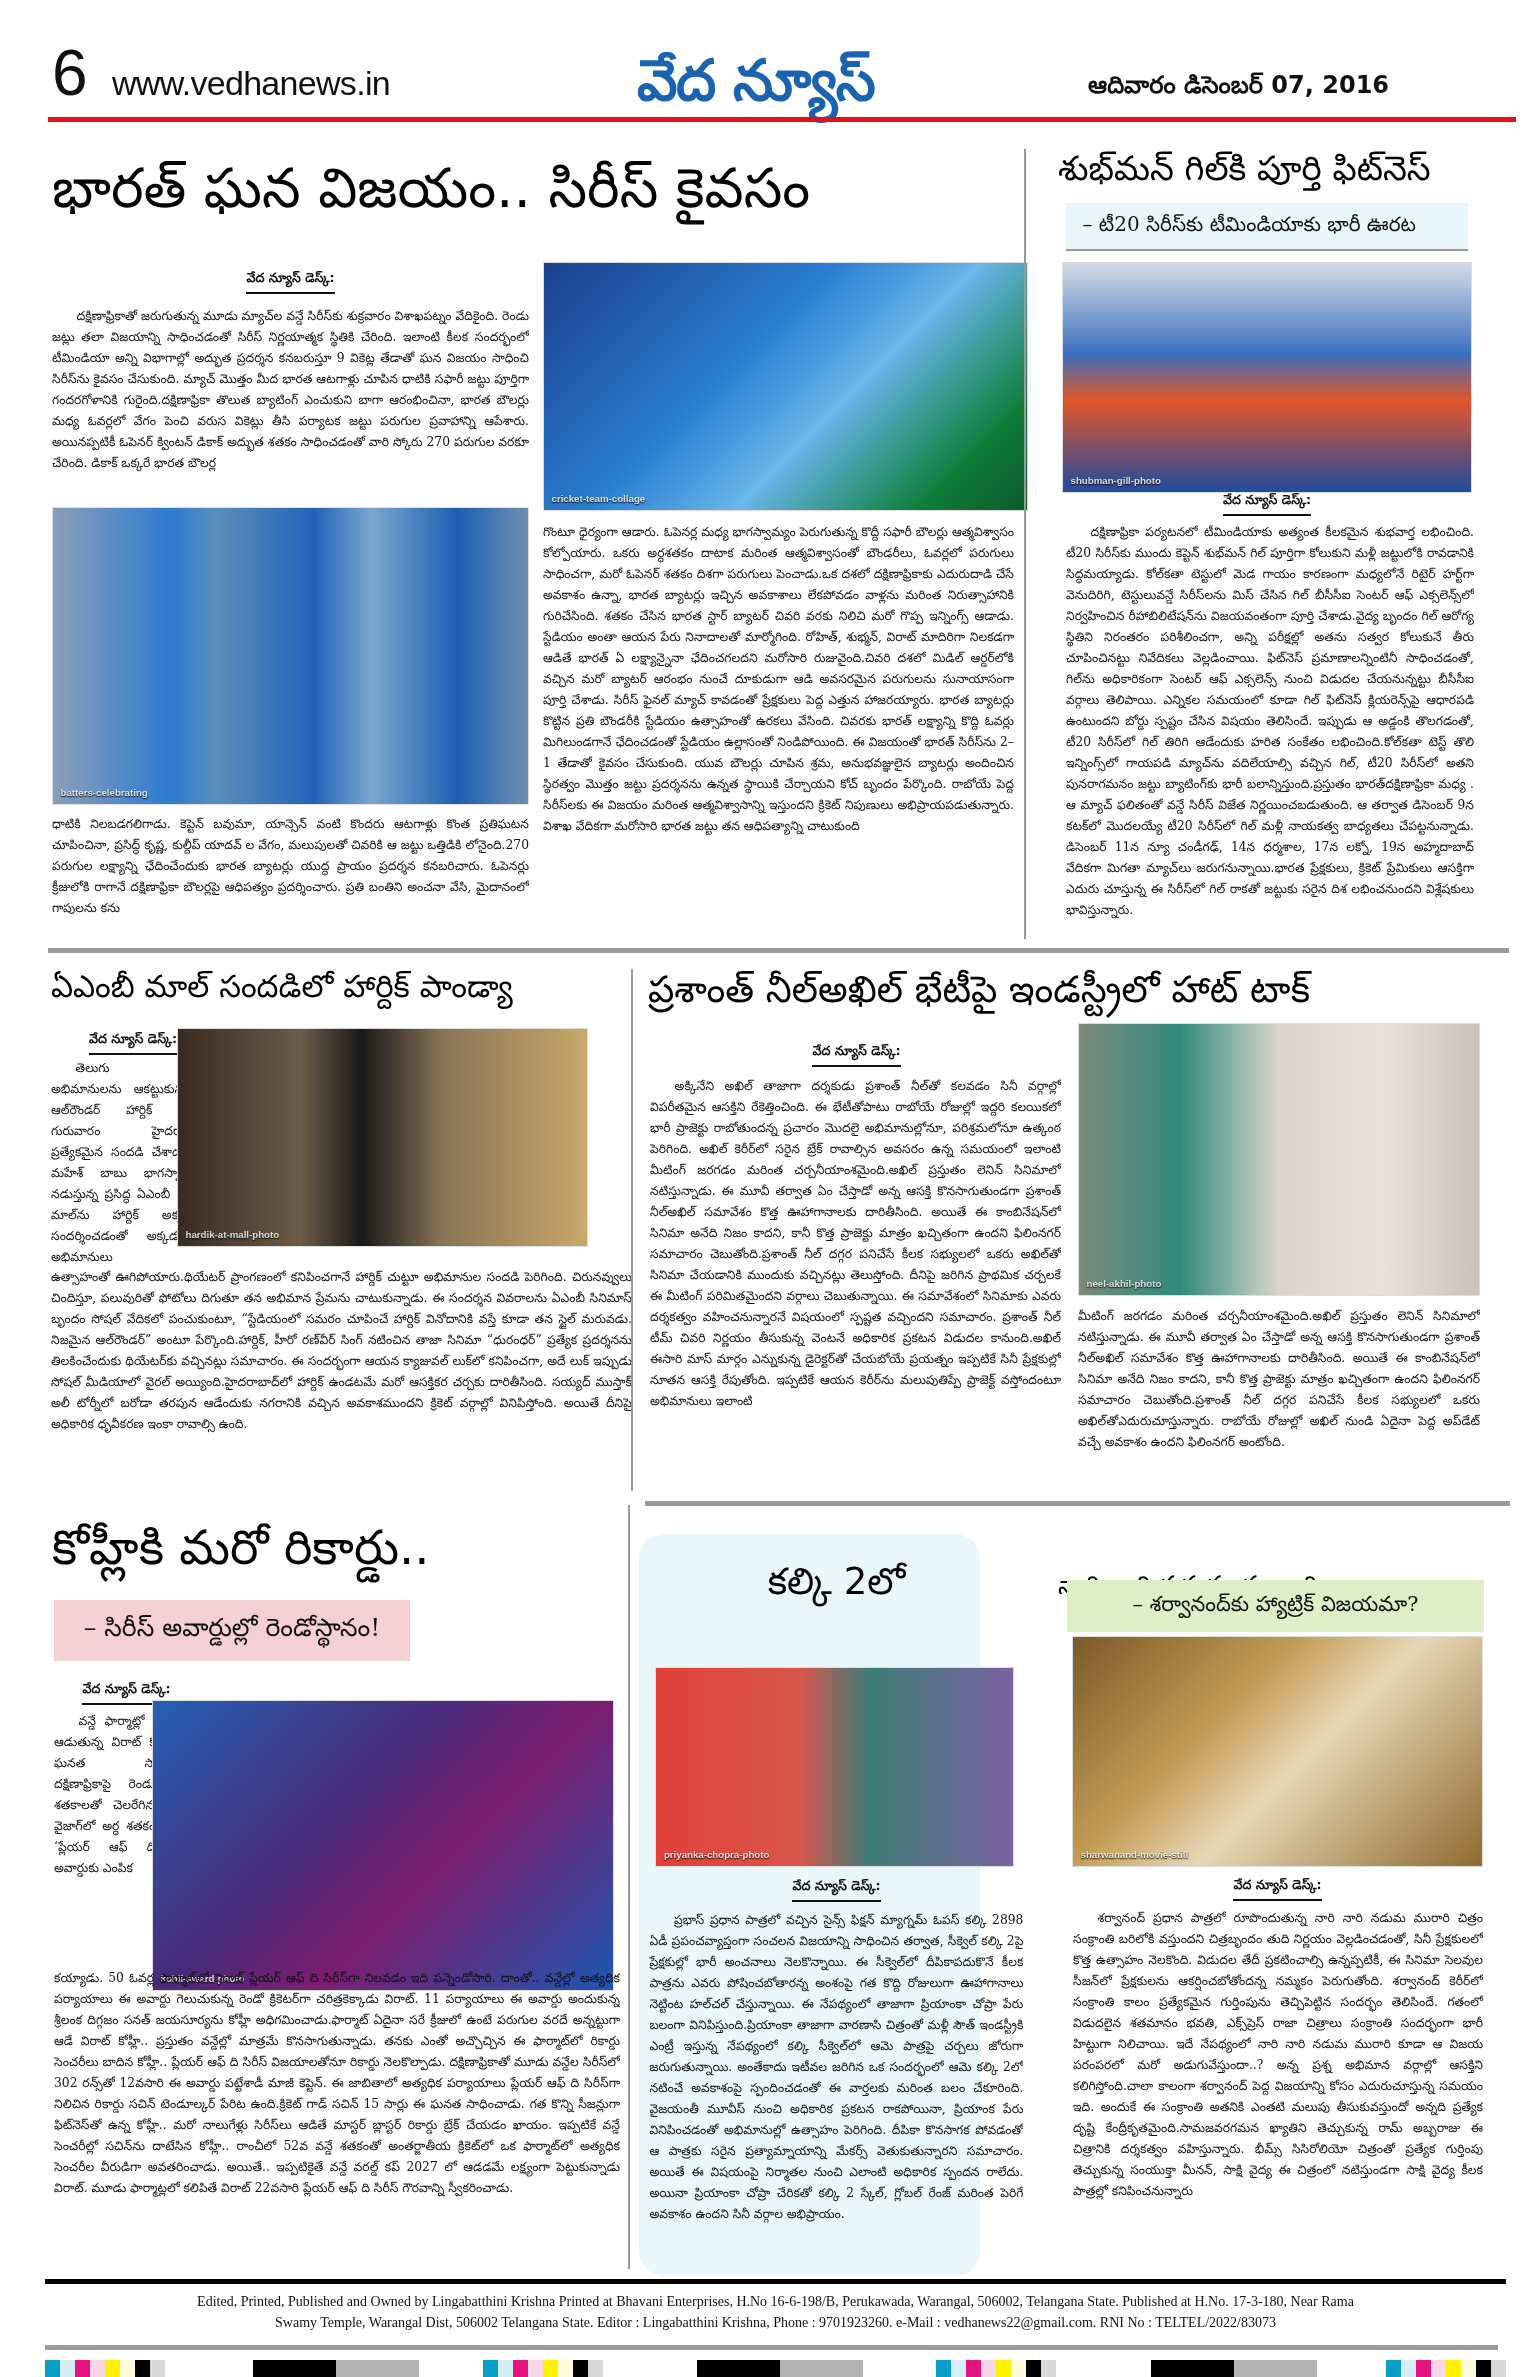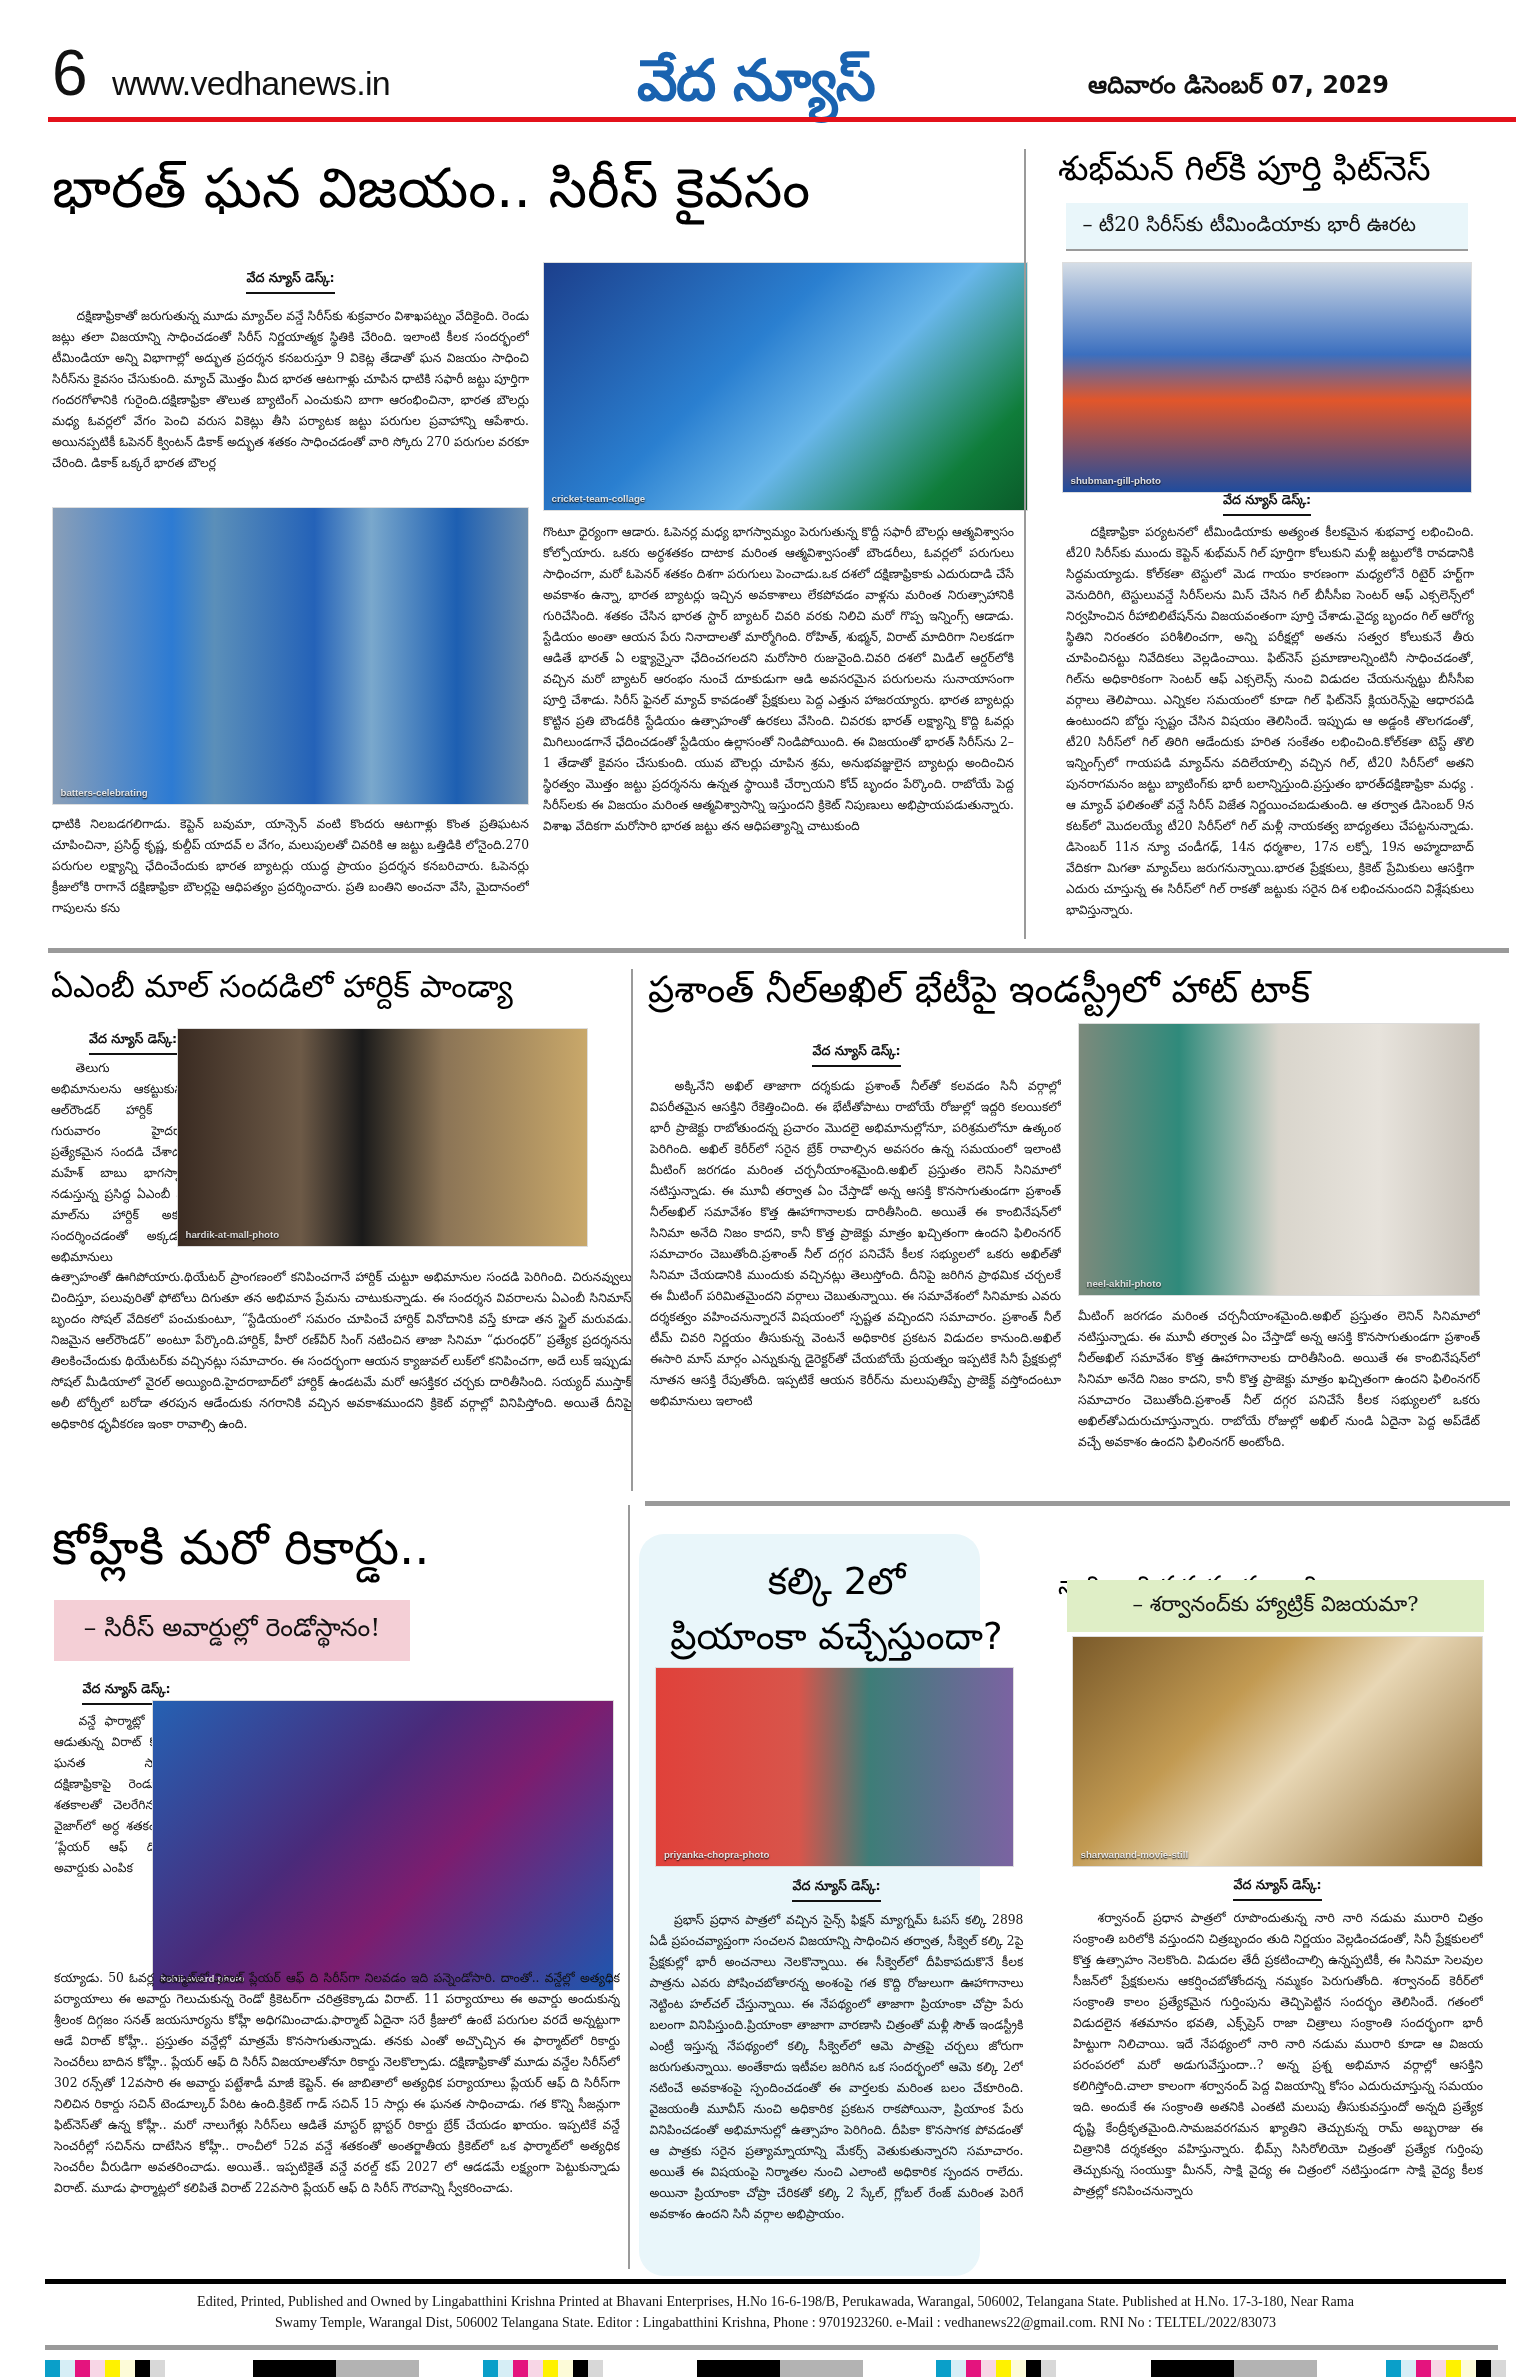--- a/index.html
+++ b/index.html
@@ -50,21 +50,21 @@
 
   .colorbar { position: absolute; top: 2360px; height: 18px; display: flex; }
   .colorbar div { height: 18px; }
 </style>
 </head>
 <body>
 
 <div class="abs page-num">6</div>
 <div class="abs site-url">www.vedhanews.in</div>
 <div class="abs logo">వేద న్యూస్</div>
-<div class="abs date">ఆదివారం డిసెంబర్ 07, 2029</div>
+<div class="abs date">ఆదివారం డిసెంబర్ 07, 2016</div>
 <div class="abs top-rule"></div>
 
 <section>
   <div class="abs headline" style="left:52px; top:157px; width:961px; font-size:55px;">భారత్ ఘన విజయం.. సిరీస్ కైవసం</div>
 
   <div class="abs byline" style="left:52px; top:270px; width:477px;"><span>వేద న్యూస్ డెస్క్:</span></div>
 
   <p class="abs body-text" style="left:52px; top:306px; width:477px; height:194px; overflow:hidden;">దక్షిణాఫ్రికాతో జరుగుతున్న మూడు మ్యాచ్‌ల వన్డే సిరీస్‌కు శుక్రవారం విశాఖపట్నం వేదికైంది. రెండు జట్లు తలా విజయాన్ని సాధించడంతో సిరీస్ నిర్ణయాత్మక స్థితికి చేరింది. ఇలాంటి కీలక సందర్భంలో టీమిండియా అన్ని విభాగాల్లో అద్భుత ప్రదర్శన కనబరుస్తూ 9 వికెట్ల తేడాతో ఘన విజయం సాధించి సిరీస్‌ను కైవసం చేసుకుంది. మ్యాచ్ మొత్తం మీద భారత ఆటగాళ్లు చూపిన ధాటికి సఫారీ జట్టు పూర్తిగా గందరగోళానికి గురైంది.దక్షిణాఫ్రికా తొలుత బ్యాటింగ్ ఎంచుకుని బాగా ఆరంభించినా, భారత బౌలర్లు మధ్య ఓవర్లలో వేగం పెంచి వరుస వికెట్లు తీసి పర్యాటక జట్టు పరుగుల ప్రవాహాన్ని ఆపేశారు. అయినప్పటికీ ఓపెనర్ క్వింటన్ డికాక్ అద్భుత శతకం సాధించడంతో వారి స్కోరు 270 పరుగుల వరకూ చేరింది. డికాక్ ఒక్కరే భారత బౌలర్ల</p>
 
   <div class="abs photo ph-cricket" style="left:543px; top:262px; width:485px; height:249px;">
@@ -126,21 +126,20 @@
   <div class="abs photo ph-kohli" style="left:152px; top:1675px; width:462px; height:291px;margin-top:25px;">
     <span class="photo-label">kohli-award-photo</span>
   </div>
   <p class="abs body-text noindent" style="left:54px; top:1968px; width:566px; height:306px; overflow:hidden;">కయ్యాడు. 50 ఓవర్ల ఫార్మాట్‌లో విరాట్ ప్లేయర్ ఆఫ్ ది సిరీస్‌గా నిలవడం ఇది పన్నెండోసారి. దాంతో.. వన్డేల్లో అత్యధిక పర్యాయాలు ఈ అవార్డు గెలుచుకున్న రెండో క్రికెటర్‌గా చరిత్రకెక్కాడు విరాట్. 11 పర్యాయాలు ఈ అవార్డు అందుకున్న శ్రీలంక దిగ్గజం సనత్ జయసూర్యను కోహ్లీ అధిగమించాడు.ఫార్మాట్ ఏదైనా సరే క్రీజులో ఉంటే పరుగుల వరదే అన్నట్టుగా ఆడే విరాట్ కోహ్లీ.. ప్రస్తుతం వన్డేల్లో మాత్రమే కొనసాగుతున్నాడు. తనకు ఎంతో అచ్చొచ్చిన ఈ ఫార్మాట్‌లో రికార్డు సెంచరీలు బాదిన కోహ్లీ.. ప్లేయర్ ఆఫ్ ది సిరీస్ విజయాలతోనూ రికార్డు నెలకొల్పాడు. దక్షిణాఫ్రికాతో మూడు వన్డేల సిరీస్‌లో 302 రన్స్‌తో 12వసారి ఈ అవార్డు పట్టేశాడీ మాజీ కెప్టెన్. ఈ జాబితాలో అత్యధిక పర్యాయాలు ప్లేయర్ ఆఫ్ ది సిరీస్‌గా నిలిచిన రికార్డు సచిన్ టెండూల్కర్ పేరిట ఉంది.క్రికెట్ గాడ్ సచిన్ 15 సార్లు ఈ ఘనత సాధించాడు. గత కొన్ని సీజన్లుగా ఫిట్‌నెస్‌తో ఉన్న కోహ్లీ.. మరో నాలుగేళ్లు సిరీస్‌లు ఆడితే మాస్టర్ బ్లాస్టర్ రికార్డు బ్రేక్ చేయడం ఖాయం. ఇప్పటికే వన్డే సెంచరీల్లో సచిన్‌ను దాటేసిన కోహ్లీ.. రాంచీలో 52వ వన్డే శతకంతో అంతర్జాతీయ క్రికెట్‌లో ఒక ఫార్మాట్‌లో అత్యధిక సెంచరీల వీరుడిగా అవతరించాడు. అయితే.. ఇప్పటికైతే వన్డే వరల్డ్ కప్ 2027 లో ఆడడమే లక్ష్యంగా పెట్టుకున్నాడు విరాట్. మూడు ఫార్మాట్లలో కలిపితే విరాట్ 22వసారి ప్లేయర్ ఆఫ్ ది సిరీస్ గౌరవాన్ని స్వీకరించాడు.</p>
 </section>
 
 <div class="abs vrule" style="left:628px; top:1505px; height:764px;"></div>
 
 <section class="abs box-lightblue" style="left:639px; top:1534px; width:341px; height:742px;border-radius:25px;">
   <div class="headline" style="position:absolute; left:0; top:27px; width:395px; text-align:center; font-size:37px;">కల్కి 2లో</div>
-  <div class="headline" style="position:absolute; left:0; top:82px; width:395px; text-align:center; font-size:37px;">ప్రియాంకా వచ్చేస్తుందా?</div>
   <div class="photo ph-priyanka" style="position:absolute; left:16.4px; top:133px; width:359px; height:200px;">
     <span class="photo-label">priyanka-chopra-photo</span>
   </div>
   <div class="byline" style="position:absolute; left:0; top:344px; width:395px;"><span>వేద న్యూస్ డెస్క్:</span></div>
   <p class="body-text" style="position:absolute; left:10.4px; top:376px; width:374px; height:358px; overflow:hidden;">ప్రభాస్ ప్రధాన పాత్రలో వచ్చిన సైన్స్ ఫిక్షన్ మ్యాగ్నమ్ ఓపస్ కల్కి 2898 ఏడీ ప్రపంచవ్యాప్తంగా సంచలన విజయాన్ని సాధించిన తర్వాత, సీక్వెల్ కల్కి 2పై ప్రేక్షకుల్లో భారీ అంచనాలు నెలకొన్నాయి. ఈ సీక్వెల్‌లో దీపికాపదుకొనే కీలక పాత్రను ఎవరు పోషించబోతారన్న అంశంపై గత కొద్ది రోజులుగా ఊహాగానాలు నెట్టింట హల్‌చల్ చేస్తున్నాయి. ఈ నేపథ్యంలో తాజాగా ప్రియాంకా చోప్రా పేరు బలంగా వినిపిస్తుంది.ప్రియాంకా తాజాగా వారణాసి చిత్రంతో మళ్లీ సౌత్ ఇండస్ట్రీకి ఎంట్రీ ఇస్తున్న నేపథ్యంలో కల్కి సీక్వెల్‌లో ఆమె పాత్రపై చర్చలు జోరుగా జరుగుతున్నాయి. అంతేకాదు ఇటీవల జరిగిన ఒక సందర్భంలో ఆమె కల్కి 2లో నటించే అవకాశంపై స్పందించడంతో ఈ వార్తలకు మరింత బలం చేకూరింది. వైజయంతీ మూవీస్ నుంచి అధికారిక ప్రకటన రాకపోయినా, ప్రియాంక పేరు వినిపించడంతో అభిమానుల్లో ఉత్సాహం పెరిగింది. దీపికా కొనసాగక పోవడంతో ఆ పాత్రకు సరైన ప్రత్యామ్నాయాన్ని మేకర్స్ వెతుకుతున్నారని సమాచారం. అయితే ఈ విషయంపై నిర్మాతల నుంచి ఎలాంటి అధికారిక స్పందన రాలేదు. అయినా ప్రియాంకా చోప్రా చేరికతో కల్కి 2 స్కేల్, గ్లోబల్ రేంజ్ మరింత పెరిగే అవకాశం ఉందని సినీ వర్గాల అభిప్రాయం.</p>
 </section>
 
 <section>
   <div class="abs headline" style="left:1058px; top:1528px; width:432px; font-size:26px;margin-top:43px;">నారి నారి నడుమ మురారి</div>
   <div class="abs box-green subhead" style="left:1067px; top:1580px; width:417px; height:52px; font-size:21px; text-align:center; padding-top:12px;">– శర్వానంద్‌కు హ్యాట్రిక్ విజయమా?</div>

